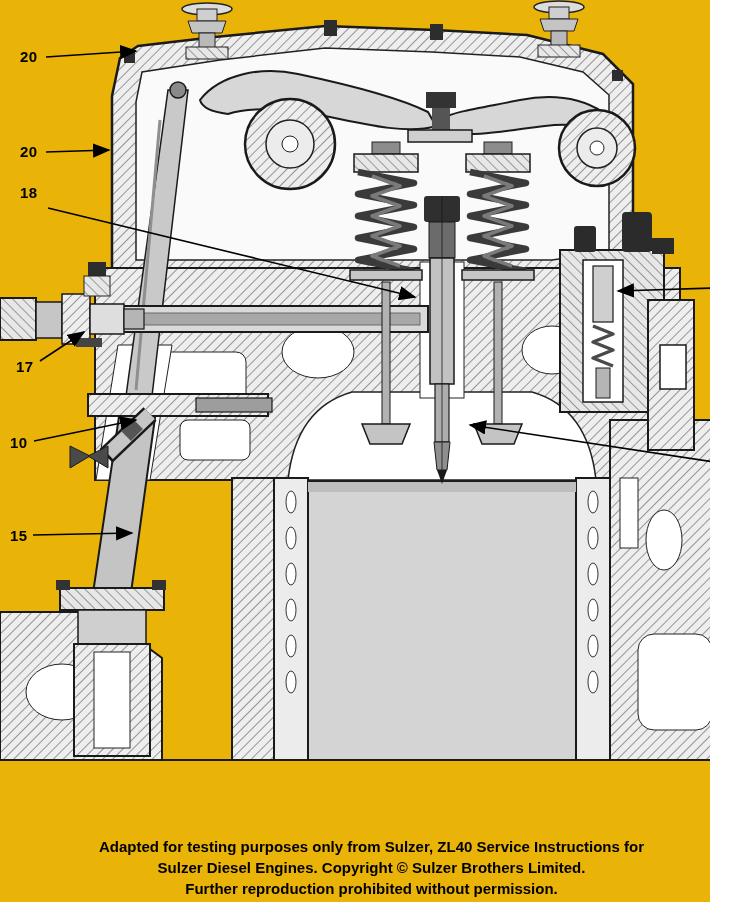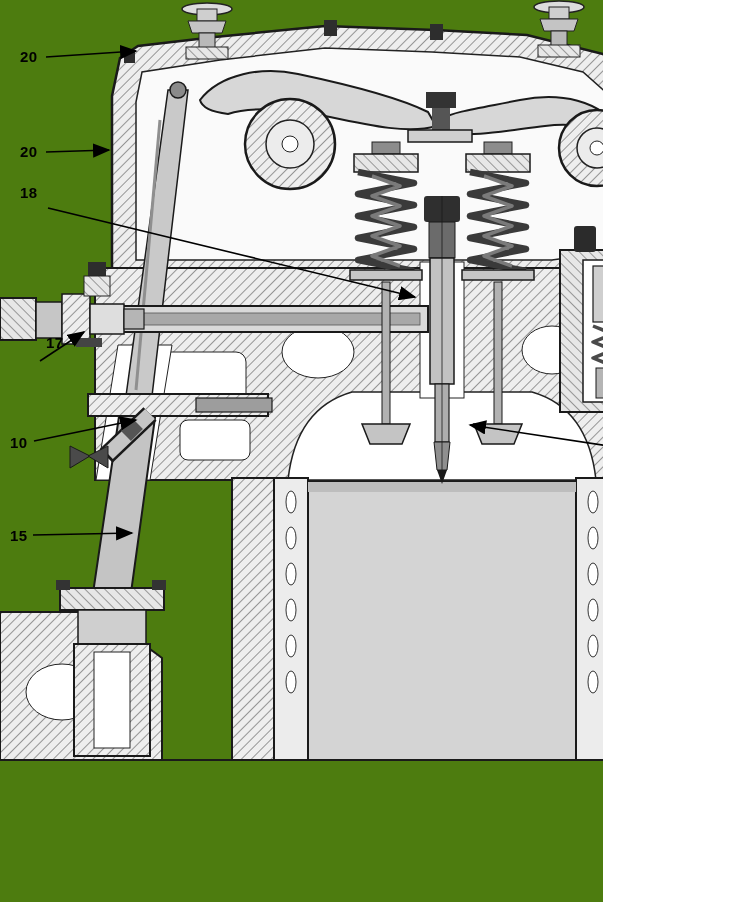--- a/index.html
+++ b/index.html
@@ -3,23 +3,23 @@
 <meta charset="utf-8">
 <style>
   html, body {
     margin: 0;
     padding: 0;
     background: #ffffff;
     font-family: "Liberation Sans", sans-serif;
   }
   #page {
     position: relative;
-    width: 603px;
+    width: 710px;
     height: 902px;
-    background: #4d7c0f;
+    background: #eab308;
     overflow: hidden;
   }
   #drawing {
     position: absolute;
     left: 0;
     top: 0;
   }
   .callout {
     position: absolute;
     font-weight: bold;
@@ -235,20 +235,25 @@
       <line x1="34" y1="441" x2="136" y2="420" marker-end="url(#arr)"></line>
       <line x1="33" y1="535" x2="132" y2="533" marker-end="url(#arr)"></line>
       <line x1="714" y1="288" x2="618" y2="291" marker-end="url(#arr)"></line>
       <line x1="714" y1="462" x2="470" y2="425" marker-end="url(#arr)"></line>
     </g>
   </svg>
 
   <div class="callout" style="left:20px; top:48px;">20</div>
   <div class="callout" style="left:20px; top:143px;">20</div>
   <div class="callout" style="left:20px; top:184px;">18</div>
-  <div class="callout" style="left:16px; top:334px;margin-left:30px;">17</div>
+  <div class="callout" style="left:16px; top:358px;">17</div>
   <div class="callout" style="left:10px; top:434px;">10</div>
   <div class="callout" style="left:10px; top:527px;">15</div>
   <div class="callout" style="left:719px; top:279px;">25</div>
   <div class="callout" style="left:719px; top:455px;margin-top:48px;">22</div>
 
+  <div id="caption">
+    <div>Adapted for testing purposes only from Sulzer, ZL40 Service Instructions for</div>
+    <div>Sulzer Diesel Engines. Copyright © Sulzer Brothers Limited.</div>
+    <div>Further reproduction prohibited without permission.</div>
+  </div>
 
 </div>
 
 </body></html>

